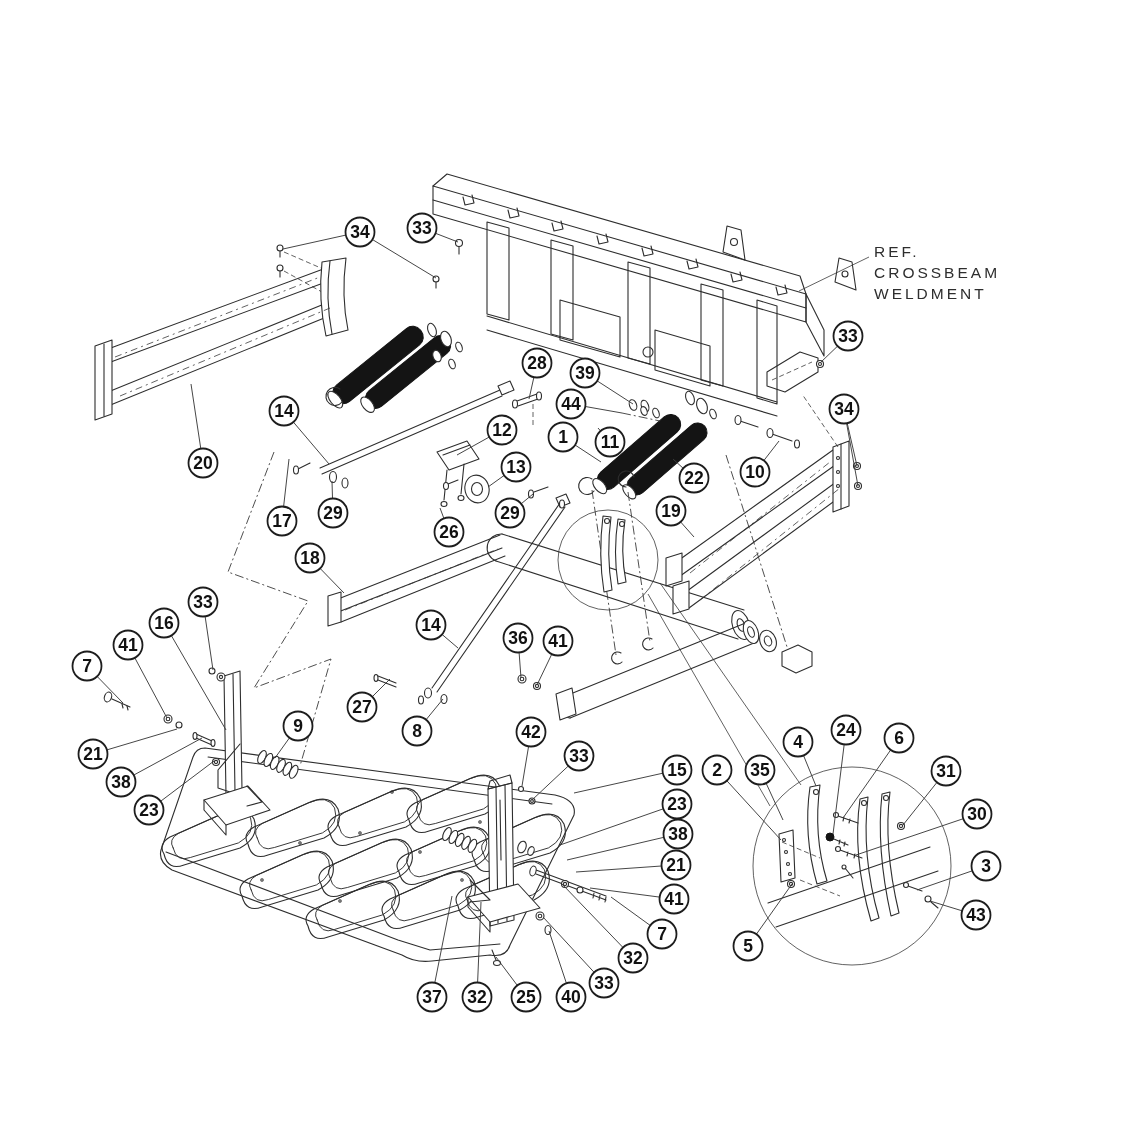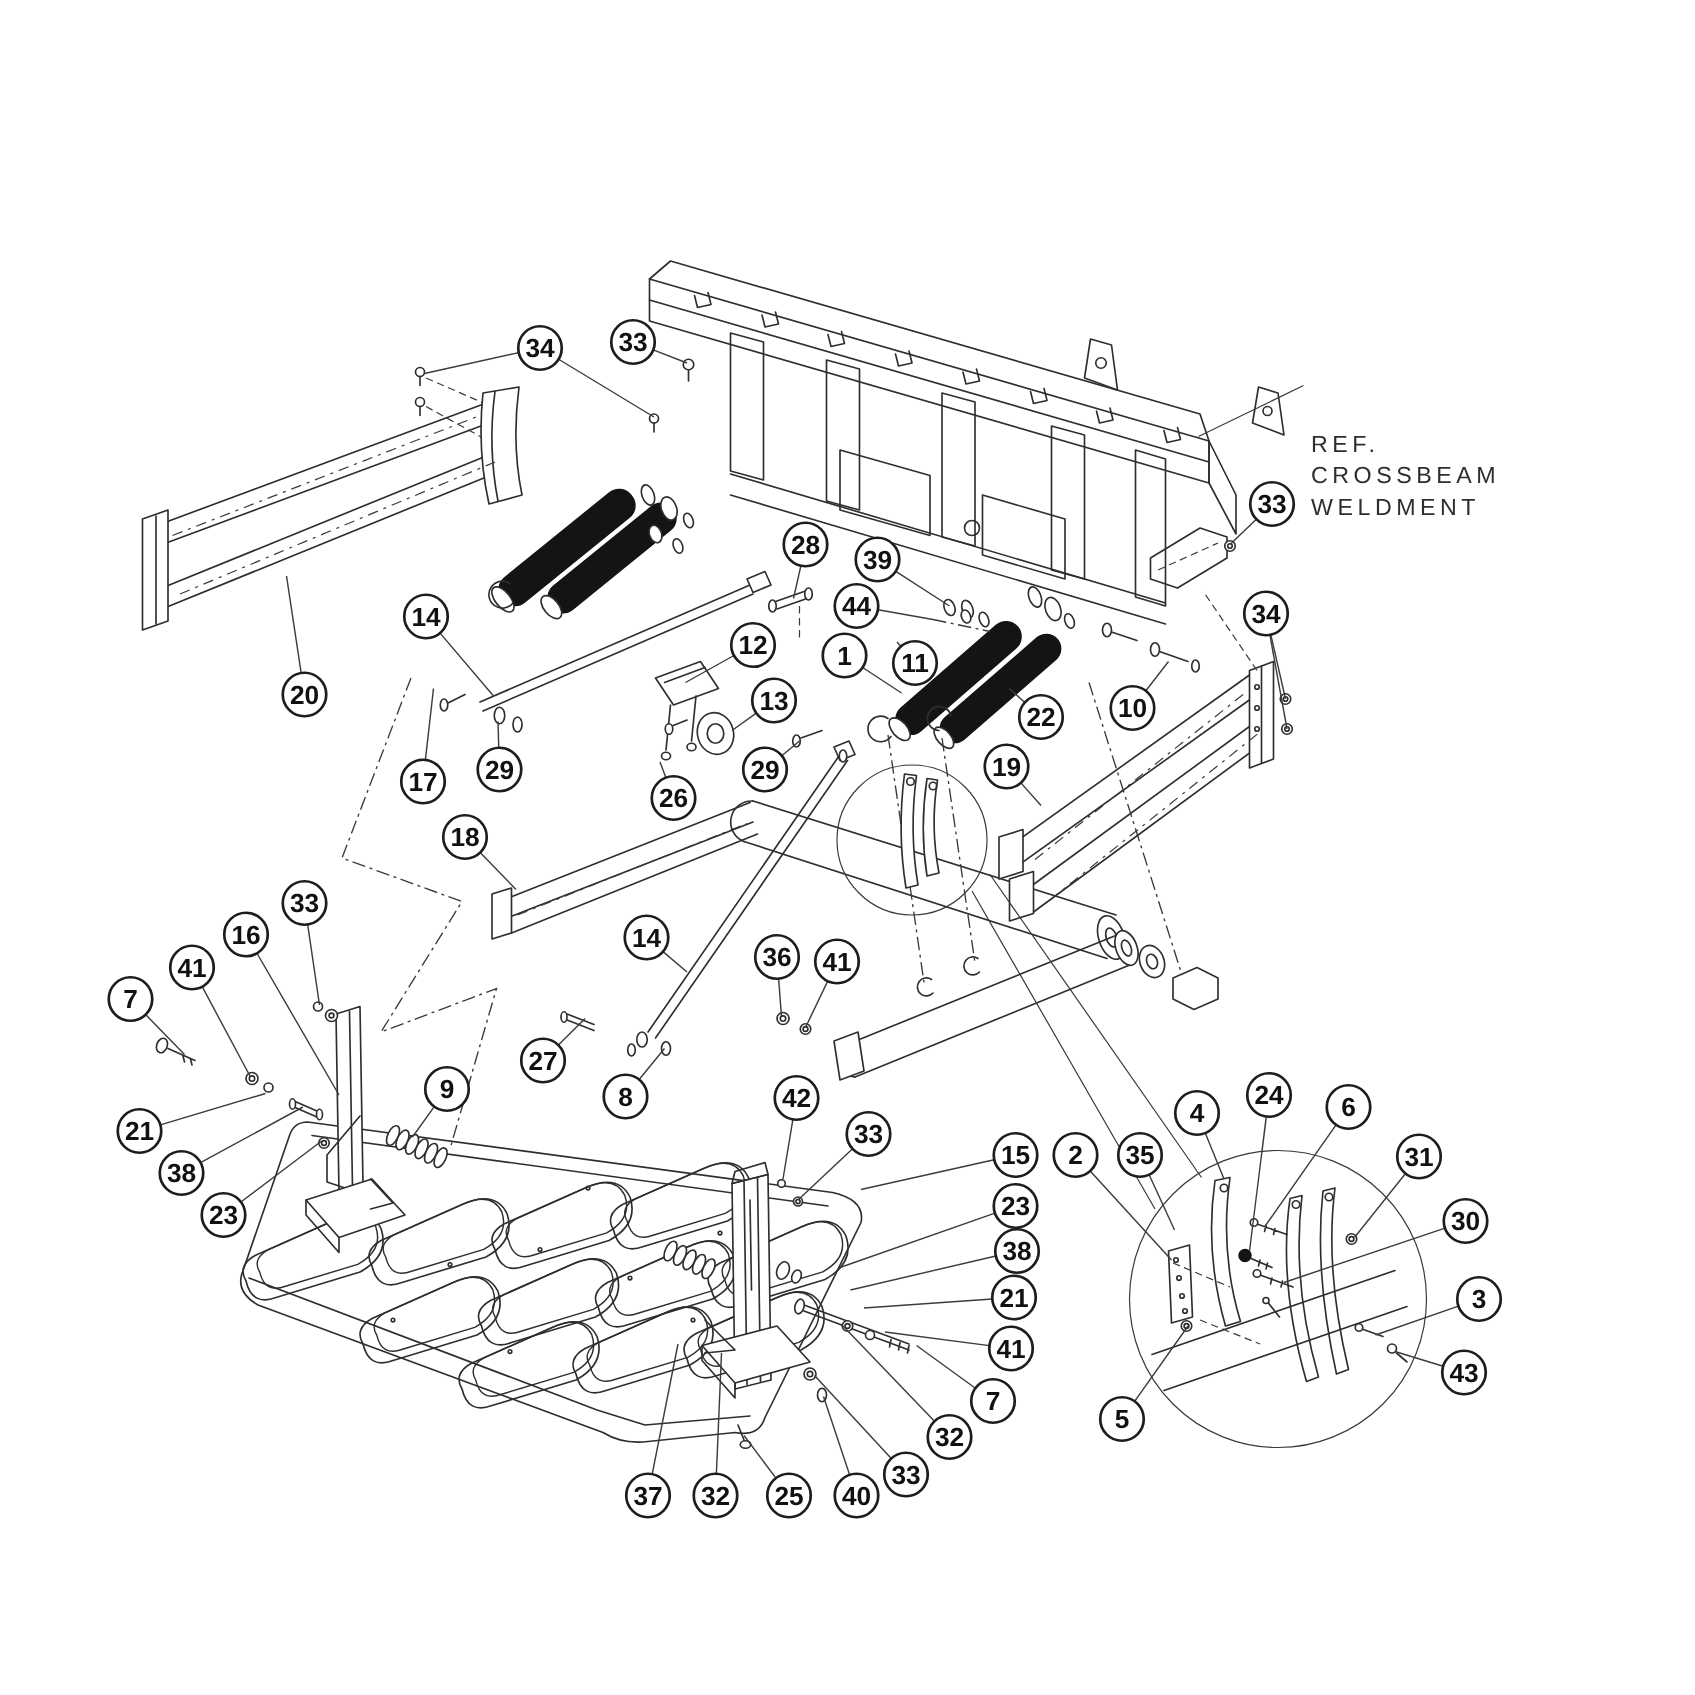--- a/index.html
+++ b/index.html
@@ -13,21 +13,21 @@
   .blk{fill:#141414;stroke:#141414;}
   .thin{stroke:#3a3a3a;stroke-width:.8;fill:none;}
   .dashdot{stroke:#3a3a3a;stroke-width:.9;fill:none;stroke-dasharray:9 3 2 3;}
   .dash{stroke:#3a3a3a;stroke-width:.8;fill:none;stroke-dasharray:5 3;}
   .hatchline{stroke:#3a3a3a;stroke-width:.8;fill:none;stroke-dasharray:7 4 2 4;}
   .balloon-circle{fill:#ffffff;stroke:#1d1d1d;stroke-width:1.8;}
   .balloon-num{font-family:"Liberation Sans",sans-serif;font-weight:bold;font-size:17.5px;fill:#111;text-anchor:middle;}
   .leader{stroke:#3c3c3c;stroke-width:.95;fill:none;}
   .ref-label{
     position:absolute;left:874px;top:241px;color:#2e2e2e;
-    font-size:15.5px;letter-spacing:3px;line-height:21px;white-space:pre-line;margin-top:45px;
+    font-size:15.5px;letter-spacing:3px;line-height:21px;white-space:pre-line;
   }
 </style>
 </head>
 <body>
 
 <div class="canvas">
 
 <svg width="1130" height="1130" viewBox="0 0 1130 1130">
 
   <g>

